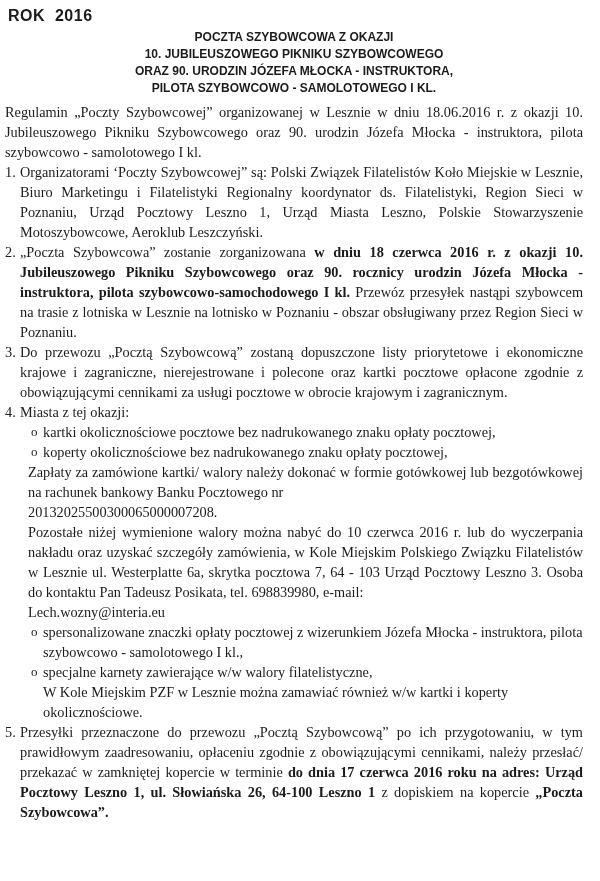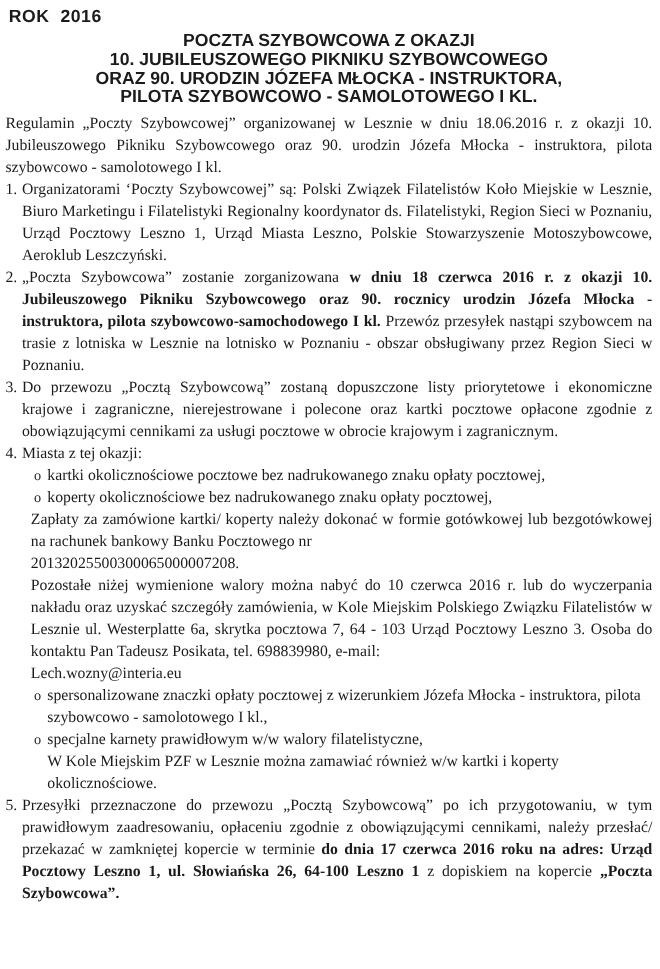--- a/index.html
+++ b/index.html
@@ -2,31 +2,31 @@
 <html><head>
 <meta charset="utf-8">
 <style>
   * { margin:0; padding:0; box-sizing:border-box; }
   html,body { background:#ffffff; }
   body {
     width:600px; height:881px; overflow:hidden;
     font-family:"Liberation Serif", serif;
     color:#1b1b1b;
   }
-  .page { padding:6px 7px 0 5px; }
+  .page { padding:6px 17px 0 5px; }
 
   .rok {
     font-family:"Liberation Sans", sans-serif;
     font-weight:bold; font-size:16px; line-height:20px;
     letter-spacing:0.5px; white-space:pre; padding-left:3px;
   }
   .title {
     text-align:center;
     font-family:"Liberation Sans", sans-serif;
-    font-weight:bold; font-size:16px; line-height:17px;
+    font-weight:bold; font-size:12px; line-height:17px;
     margin-top:3px;
   }
   .doc-body { font-size:14.3px; line-height:20px; margin-top:5px;font-family:Liberation Serif, serif; }
   .just { text-align:justify; }
 
   .item { position:relative; padding-left:15px; }
   .item > .num { position:absolute; left:0; top:0; }
 
   .sub { padding-left:23px; }          
   .bullet { position:relative; padding-left:38px; }
@@ -78,34 +78,34 @@
       <span class="bm">o</span>
       <p>kartki okolicznościowe pocztowe bez nadrukowanego znaku opłaty pocztowej,</p>
     </div>
 
     <div class="bullet">
       <span class="bm">o</span>
       <p>koperty okolicznościowe bez nadrukowanego znaku opłaty pocztowej,</p>
     </div>
 
 
-    <p class="sub just">Zapłaty za zamówione kartki/ koperty należy dokonać w formie gotówkowej lub bezgotówkowej na rachunek bankowy Banku Pocztowego nr</p>
+    <p class="sub just">Zapłaty za zamówione kartki/ walory należy dokonać w formie gotówkowej lub bezgotówkowej na rachunek bankowy Banku Pocztowego nr</p>
     <p class="sub">20132025500300065000007208.</p>
 
     <p class="sub just">Pozostałe niżej wymienione walory można nabyć do 10 czerwca 2016 r. lub do wyczerpania nakładu oraz uzyskać szczegóły zamówienia, w Kole Miejskim Polskiego Związku Filatelistów w Lesznie ul. Westerplatte 6a, skrytka pocztowa 7, 64 - 103 Urząd Pocztowy Leszno 3. Osoba do kontaktu Pan Tadeusz Posikata, tel. 698839980, e-mail:</p>
     <p class="sub">Lech.wozny@interia.eu</p>
 
     <div class="bullet">
       <span class="bm">o</span>
       <p>spersonalizowane znaczki opłaty pocztowej z wizerunkiem Józefa Młocka - instruktora, pilota szybowcowo - samolotowego I kl.,</p>
     </div>
 
     <div class="bullet">
       <span class="bm">o</span>
-      <p>specjalne karnety prawidłowym w/w walory filatelistyczne,</p>
+      <p>specjalne karnety zawierające w/w walory filatelistyczne,</p>
     </div>
     <p class="bullet-note">W Kole Miejskim PZF w Lesznie można zamawiać również w/w kartki i koperty okolicznościowe.</p>
 
     <div class="item">
       <span class="num">5.</span>
       <p class="just"><span>Przesyłki przeznaczone do przewozu „Pocztą Szybowcową” po ich przygotowaniu, w tym prawidłowym zaadresowaniu, opłaceniu zgodnie z obowiązującymi cennikami, należy przesłać/ przekazać w zamkniętej kopercie w terminie </span><span class="b">do dnia 17 czerwca 2016 roku na adres: Urząd Pocztowy Leszno 1, ul. Słowiańska 26, 64-100 Leszno 1</span><span> z dopiskiem na kopercie </span><span class="b">„Poczta Szybowcowa”.</span></p>
     </div>
 
   </div>
 </div>

